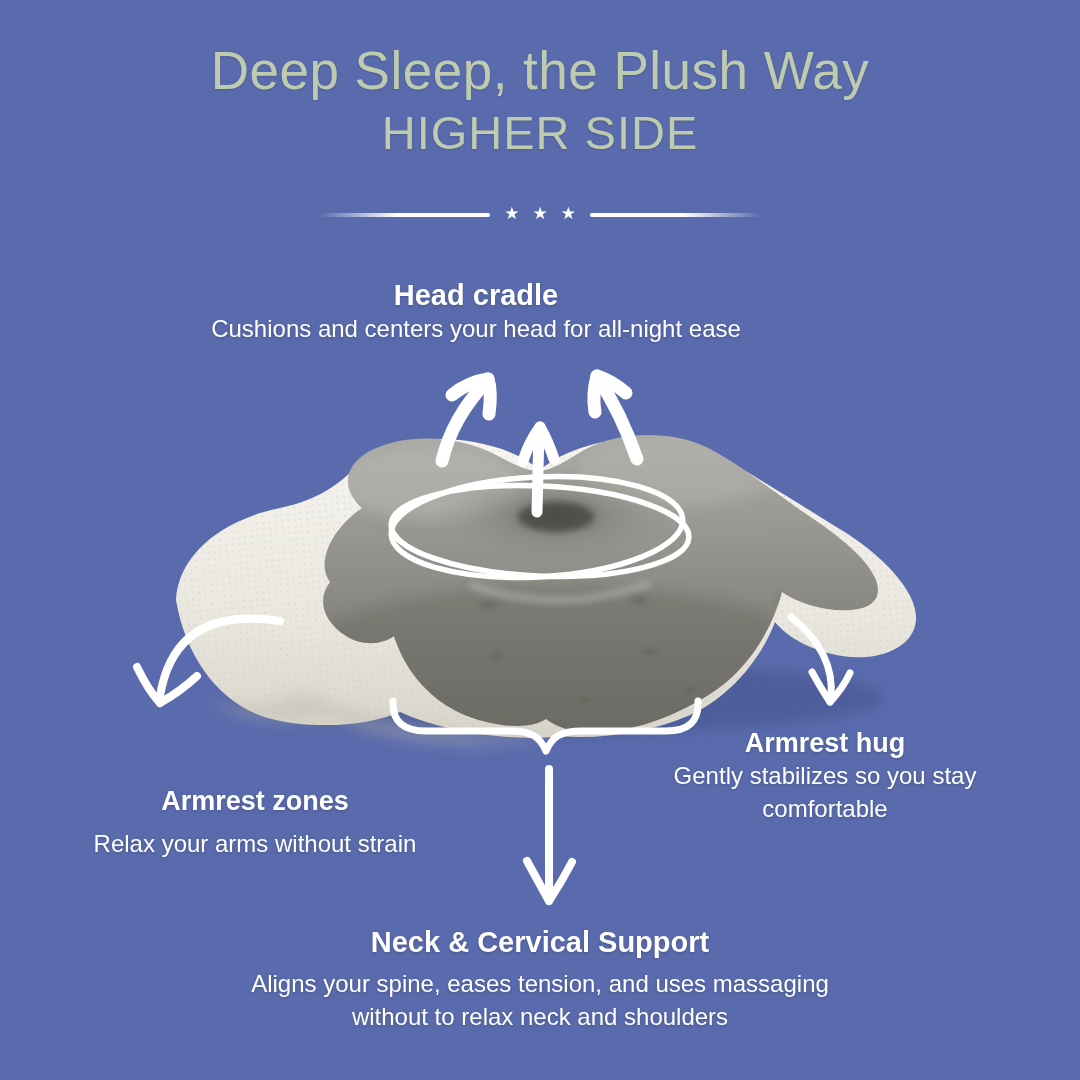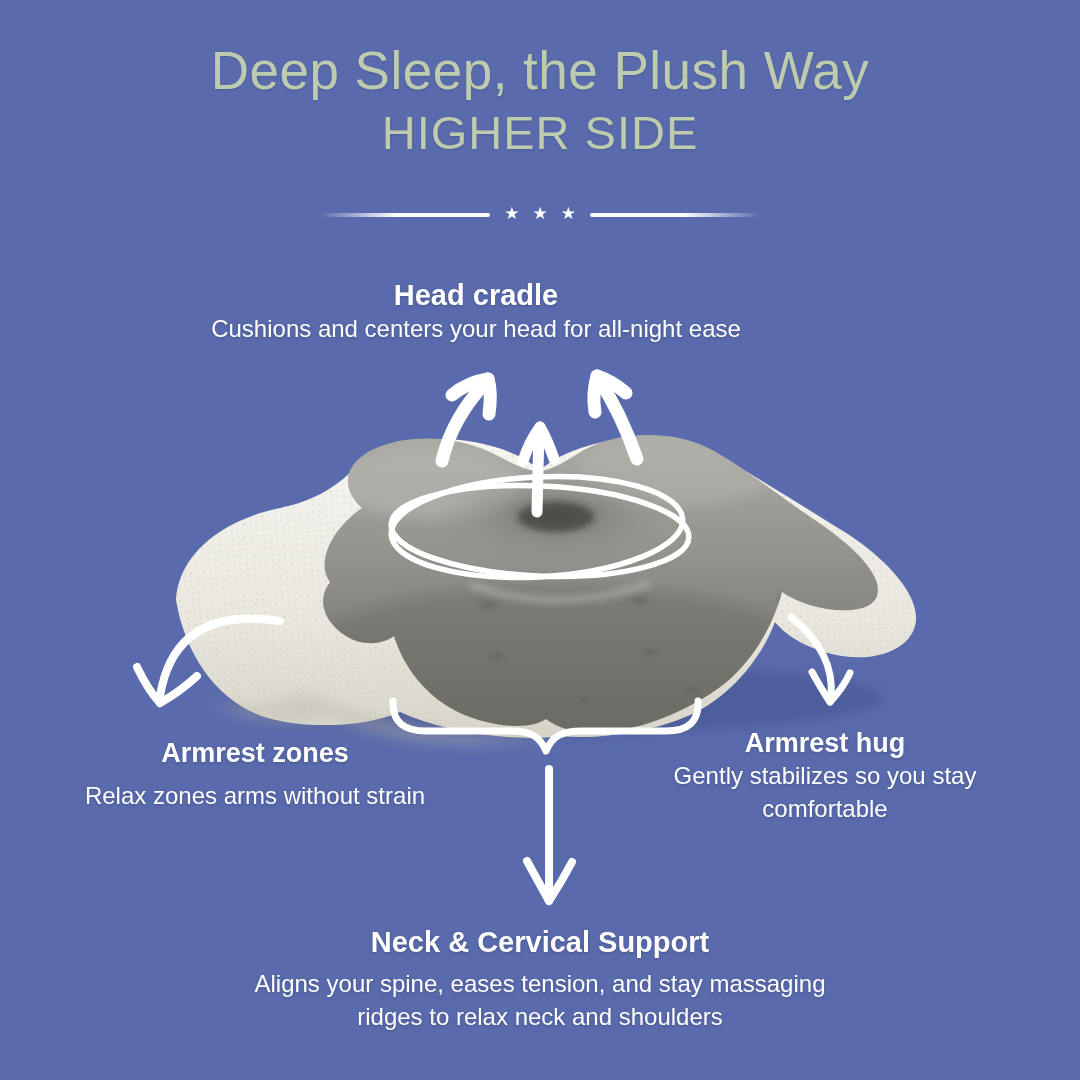--- a/index.html
+++ b/index.html
@@ -23,21 +23,21 @@
   .div-line{height:4px;width:170px;border-radius:2px;}
   .div-line.left{background:linear-gradient(to left,#ffffff 55%,rgba(255,255,255,0));}
   .div-line.right{background:linear-gradient(to right,#ffffff 55%,rgba(255,255,255,0));}
   .stars{display:flex;gap:13px;color:#ffffff;font-size:17px;line-height:1;
          transform:translateY(-1px);}
   .h-bold{font-weight:bold;font-size:29px;}
   .h-desc{font-size:24px;line-height:1.38;}
   .head-block{left:0;top:279px;width:952px;}
   .head-block .h-desc{margin-top:0;}
   .armrest-block{left:30px;top:738px;width:450px;}
-  .armrest-block .h-bold{font-size:27px;}
+  .armrest-block .h-bold{font-size:27px;margin-top:48px;}
   .armrest-block .h-desc{margin-top:10px;}
   .shoulder-block{left:635px;top:728px;width:380px;}
   .shoulder-block .h-bold{font-size:27px;}
   .shoulder-block .h-desc{}
   .neck-block{left:0;top:926px;width:1080px;}
   .neck-block .h-desc{margin-top:8px;max-width:620px;margin-left:auto;margin-right:auto;}
 </style>
 </head>
 <body>
 
@@ -196,26 +196,26 @@
     <div class="div-line right"></div>
   </div>
 
   <div class="txt head-block">
     <div class="h-bold">Head cradle</div>
     <div class="h-desc">Cushions and centers your head for all-night ease</div>
   </div>
 
   <div class="txt armrest-block">
     <div class="h-bold">Armrest zones</div>
-    <div class="h-desc">Relax zones arms without strain</div>
+    <div class="h-desc">Relax your arms without strain</div>
   </div>
 
   <div class="txt shoulder-block">
     <div class="h-bold">Armrest hug</div>
     <div class="h-desc">Gently stabilizes so you stay comfortable</div>
   </div>
 
   <div class="txt neck-block">
     <div class="h-bold">Neck &amp; Cervical Support</div>
-    <div class="h-desc">Aligns your spine, eases tension, and stay massaging ridges to relax neck and shoulders</div>
+    <div class="h-desc">Aligns your spine, eases tension, and uses massaging without to relax neck and shoulders</div>
   </div>
 
 </div>
 
 </body></html>

